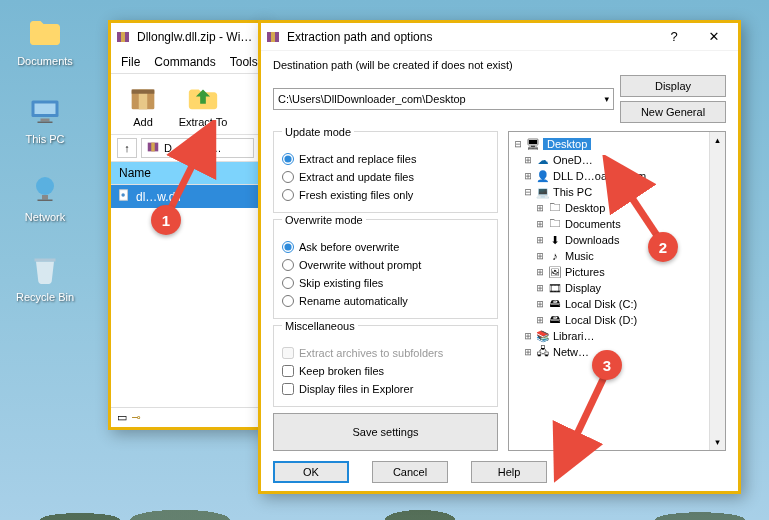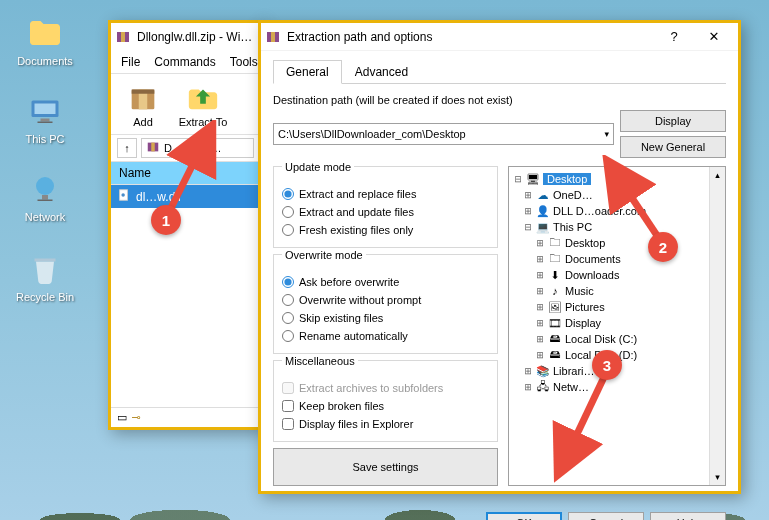--- a/index.html
+++ b/index.html
@@ -54,21 +54,21 @@
 .opt.disabled { color: #999; }
 .save-btn { height: 38px; border: 1px solid #a0a0a0; background: #e9e9e9; font-size: 11px; display: flex; align-items: center; justify-content: center; margin-top: auto; }
 .tree { flex: 1; border: 1px solid #a0a0a0; padding: 4px 2px; font-size: 11px; overflow: hidden; position: relative; }
 .tree-scroll { position: absolute; right: 0; top: 0; bottom: 0; width: 16px; background: #f0f0f0; border-left: 1px solid #ddd; }
 .tree-scroll .sup, .tree-scroll .sdn { height: 16px; display: flex; align-items: center; justify-content: center; font-size: 9px; }
 .tnode { display: flex; align-items: center; gap: 3px; height: 16px; padding: 0 2px; white-space: nowrap; }
 .tnode .exp { width: 10px; text-align: center; font-size: 9px; color: #666; }
 .tnode .ticon2 { width: 14px; height: 14px; display: flex; align-items: center; justify-content: center; }
 .tnode.sel .tlabel { background: #2e8bdb; color: #fff; padding: 0 4px; }
 .pad1 { padding-left: 12px; } .pad2 { padding-left: 24px; }
-.dlg-footer { display: flex; gap: 6px; justify-content: flex-end; margin-top: 26px; }
+.dlg-footer { display: flex; gap: 23px; justify-content: flex-start; margin-top: 10px; }
 .dlg-btn { width: 76px; height: 22px; border: 1px solid #a0a0a0; background: #e9e9e9; font-size: 11px; display: flex; align-items: center; justify-content: center; }
 .dlg-btn.primary { border: 2px solid #1e88d8; }
 
 
 .anno { position: absolute; z-index: 5; }
 .circle { width: 30px; height: 30px; border-radius: 50%; background: #e94b3c; color: #fff; display: flex; align-items: center; justify-content: center; font-size: 15px; font-weight: bold; box-shadow: 0 2px 4px rgba(0,0,0,0.3); }
 
 .arrow-svg { position: absolute; z-index: 4; pointer-events: none; }
 </style>
 </head>
@@ -186,24 +186,20 @@
           <rect x="6" y="3" width="4" height="10" fill="#d4a850"></rect>
         </svg>
       </span>
     <span>Extraction path and options</span>
     <div class="title-btns">
       <div class="tbtn">?</div>
       <div class="tbtn">✕</div>
     </div>
   </div>
   <div class="dlg-body">
-    <div class="tabs">
-      <div class="tab active">General</div>
-      <div class="tab">Advanced</div>
-    </div>
 
     <div class="dest-label">Destination path (will be created if does not exist)</div>
     <div class="dest-row">
       <div class="dest-input">
         <span>C:\Users\DllDownloader_com\Desktop</span>
         <span style="font-size:9px;">▾</span>
       </div>
       <div class="dest-stack">
         <div class="dest-btn">Display</div>
         <div class="dest-btn">New General</div>

